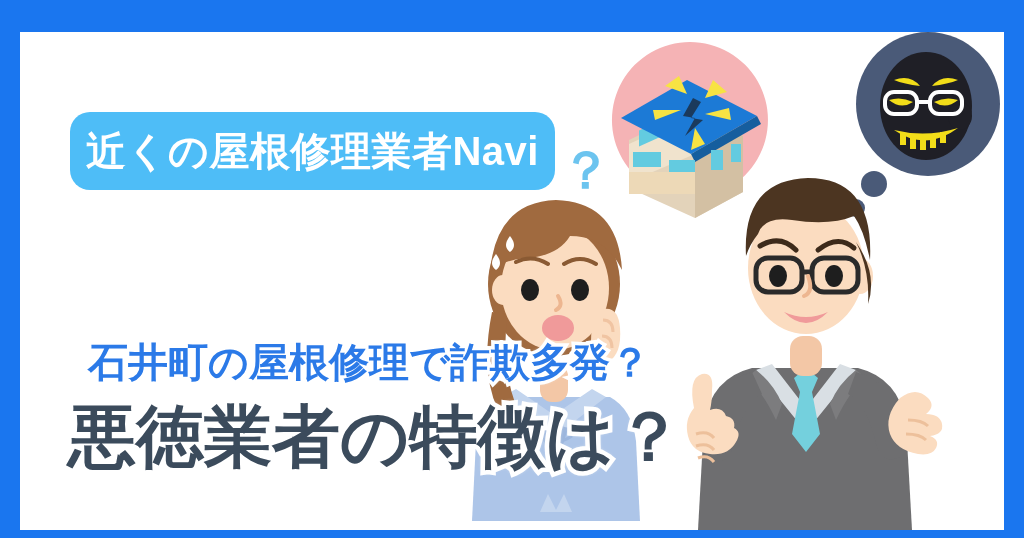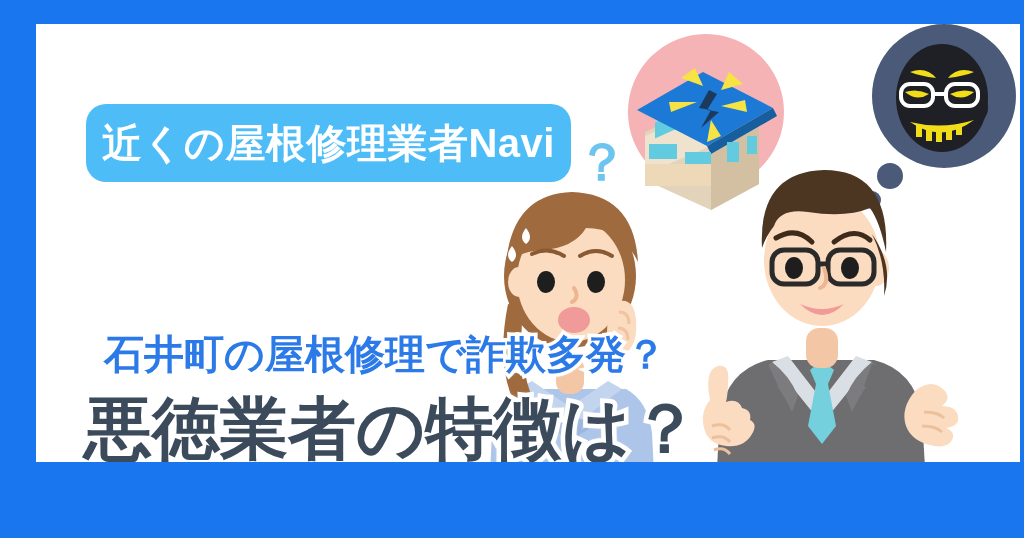--- a/index.html
+++ b/index.html
@@ -16,26 +16,25 @@
     width: 1024px;
     height: 538px;
     overflow: hidden;
     background: #1a76ef;
     box-sizing: border-box;
   }
 
   #canvas {
     position: absolute;
     left: 20px;
-    top: 24px;
+    top: 32px;
     width: 984px;
-    height: 438px;
+    height: 498px;
     background: #ffffff;
     overflow: hidden;
-    margin-left: 16px;
   }
 
   
   #badge {
     position: absolute;
     left: 50px;       
     top: 80px;
     width: 485px;
     height: 78px;
     background: #4ebdf7;

